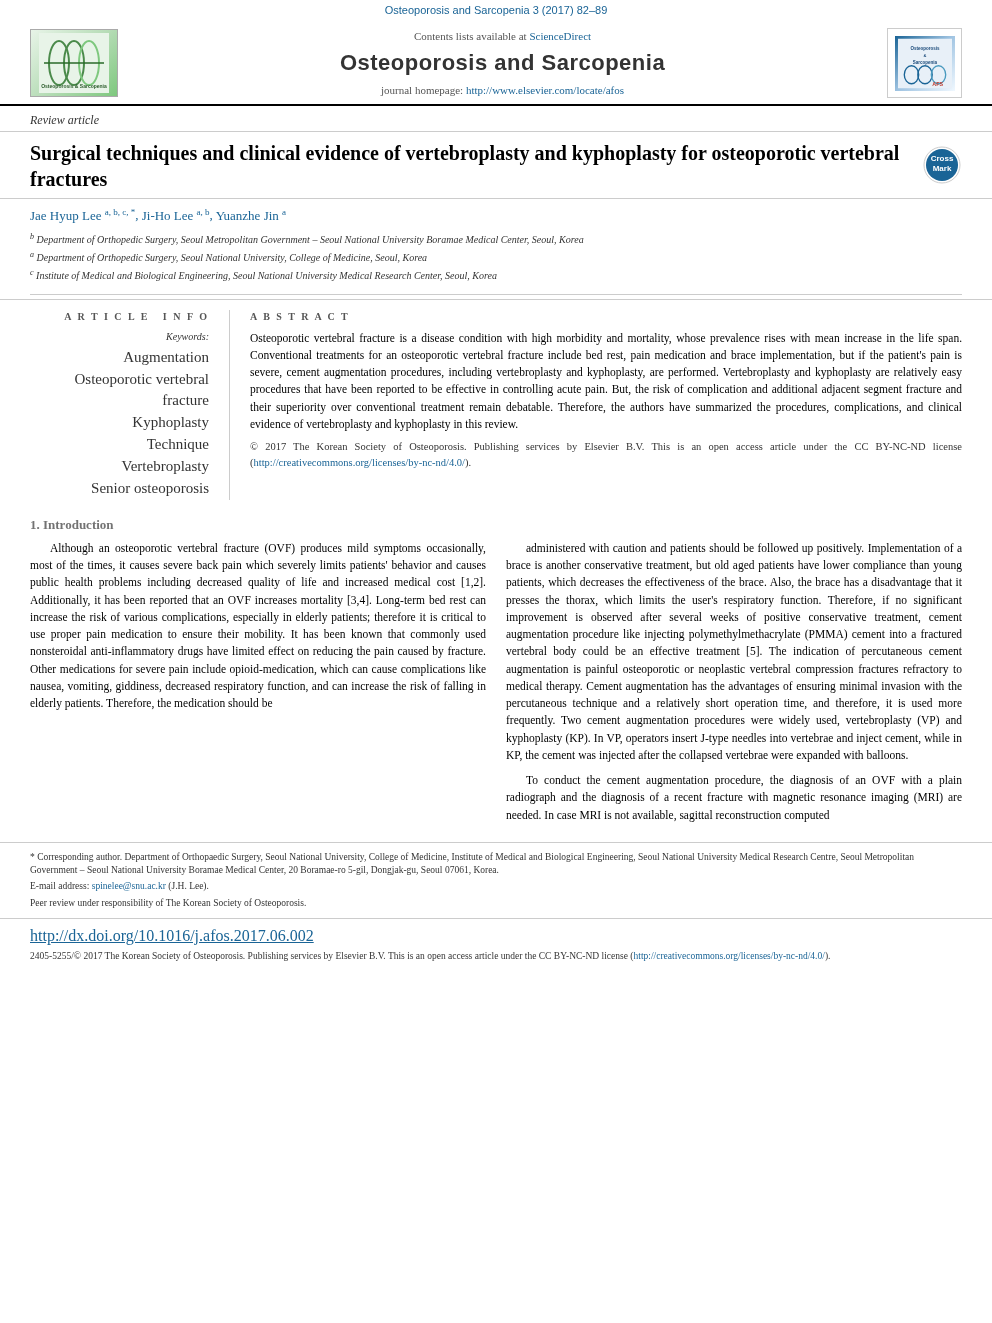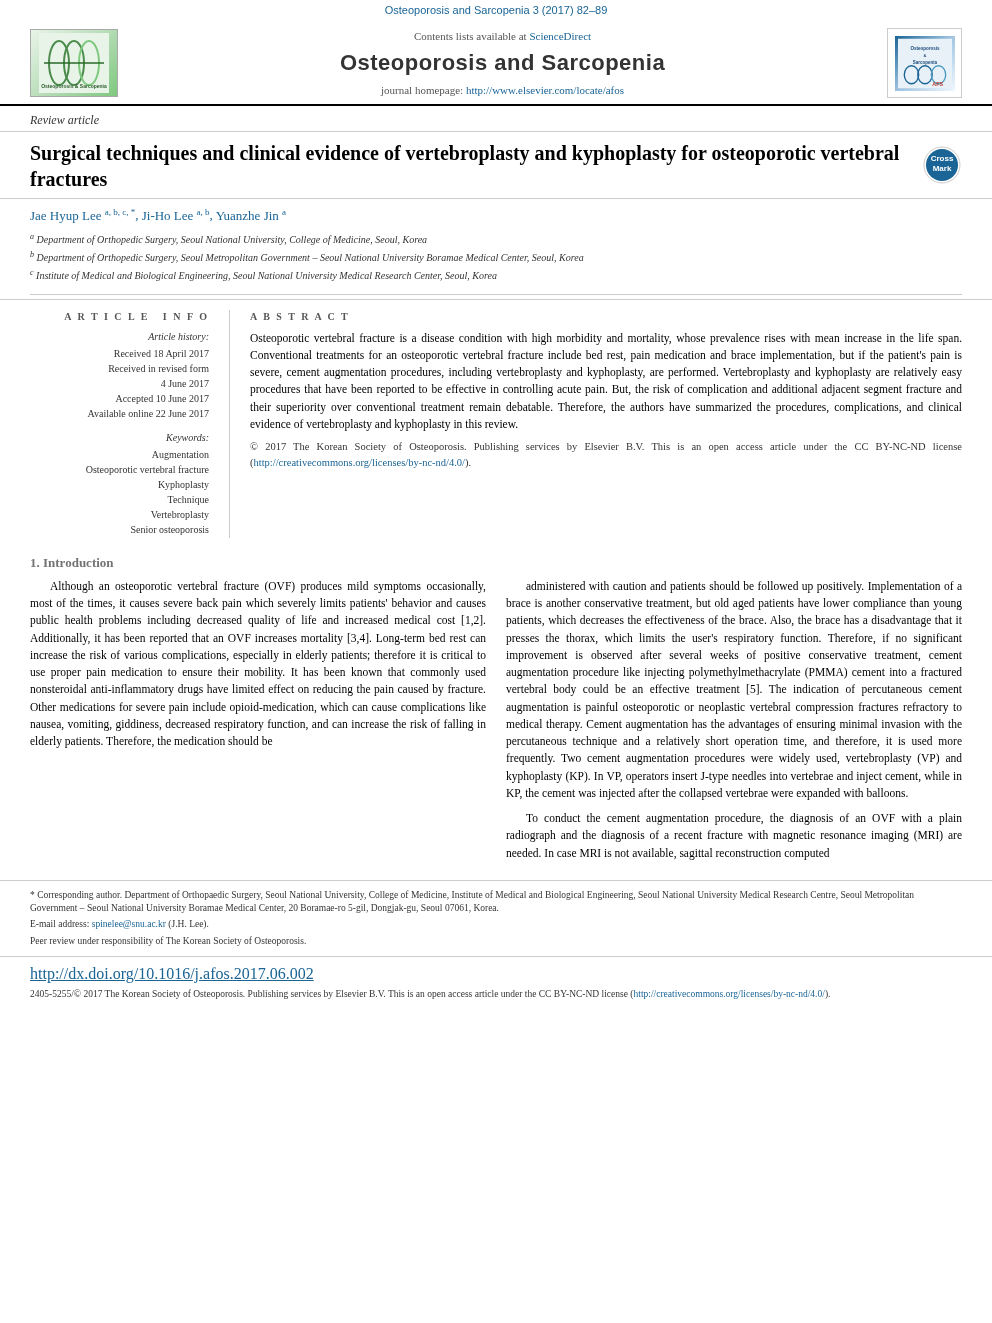--- a/index.html
+++ b/index.html
@@ -168,21 +168,21 @@
     }
     .keywords-section {
     }
     .keywords-title {
       font-size: 10px;
       font-style: italic;
       margin-bottom: 3px;
       color: #333;
     }
     .keyword {
-      font-size: 10px;
+      font-size: 15px;
       color: #333;
       margin-bottom: 1px;
     }
     .abstract-text {
       font-size: 11.5px;
       line-height: 1.5;
       text-align: justify;
       color: #000;
     }
     .abstract-text p {
@@ -338,45 +338,37 @@
   </div>
 </div>
 
 <div class="authors-section">
   <div class="authors-line">
     <span>Jae Hyup Lee <sup>a, b, c, *</sup></span>,
     <span> Ji-Ho Lee <sup>a, b</sup></span>,
     <span> Yuanzhe Jin <sup>a</sup></span>
   </div>
   <div class="affiliation">
+    <sup>b</sup> <span>Department of Orthopedic Surgery, Seoul Metropolitan Government – Seoul National University Boramae Medical Center, Seoul, Korea</span>
+  </div>
+  <div class="affiliation">
     <sup>a</sup> <span>Department of Orthopedic Surgery, Seoul National University, College of Medicine, Seoul, Korea</span>
-  </div>
-  <div class="affiliation">
-    <sup>b</sup> <span>Department of Orthopedic Surgery, Seoul Metropolitan Government – Seoul National University Boramae Medical Center, Seoul, Korea</span>
   </div>
   <div class="affiliation">
     <sup>c</sup> <span>Institute of Medical and Biological Engineering, Seoul National University Medical Research Center, Seoul, Korea</span>
   </div>
 </div>
 
 <hr class="divider-line">
 
 <div class="main-content">
 
   <div class="left-col">
     <div class="section-label">A R T I C L E &nbsp; I N F O</div>
 
-    <div class="article-history">
-      <div class="history-title">Article history:</div>
-      <div class="history-item">Received 18 April 2017</div>
-      <div class="history-item">Received in revised form</div>
-      <div class="history-item">4 June 2017</div>
-      <div class="history-item">Accepted 10 June 2017</div>
-      <div class="history-item">Available online 22 June 2017</div>
-    </div>
 
     <div class="keywords-section">
       <div class="keywords-title">Keywords:</div>
       <div class="keyword">Augmentation</div>
       <div class="keyword">Osteoporotic vertebral fracture</div>
       <div class="keyword">Kyphoplasty</div>
       <div class="keyword">Technique</div>
       <div class="keyword">Vertebroplasty</div>
       <div class="keyword">Senior osteoporosis</div>
     </div>

